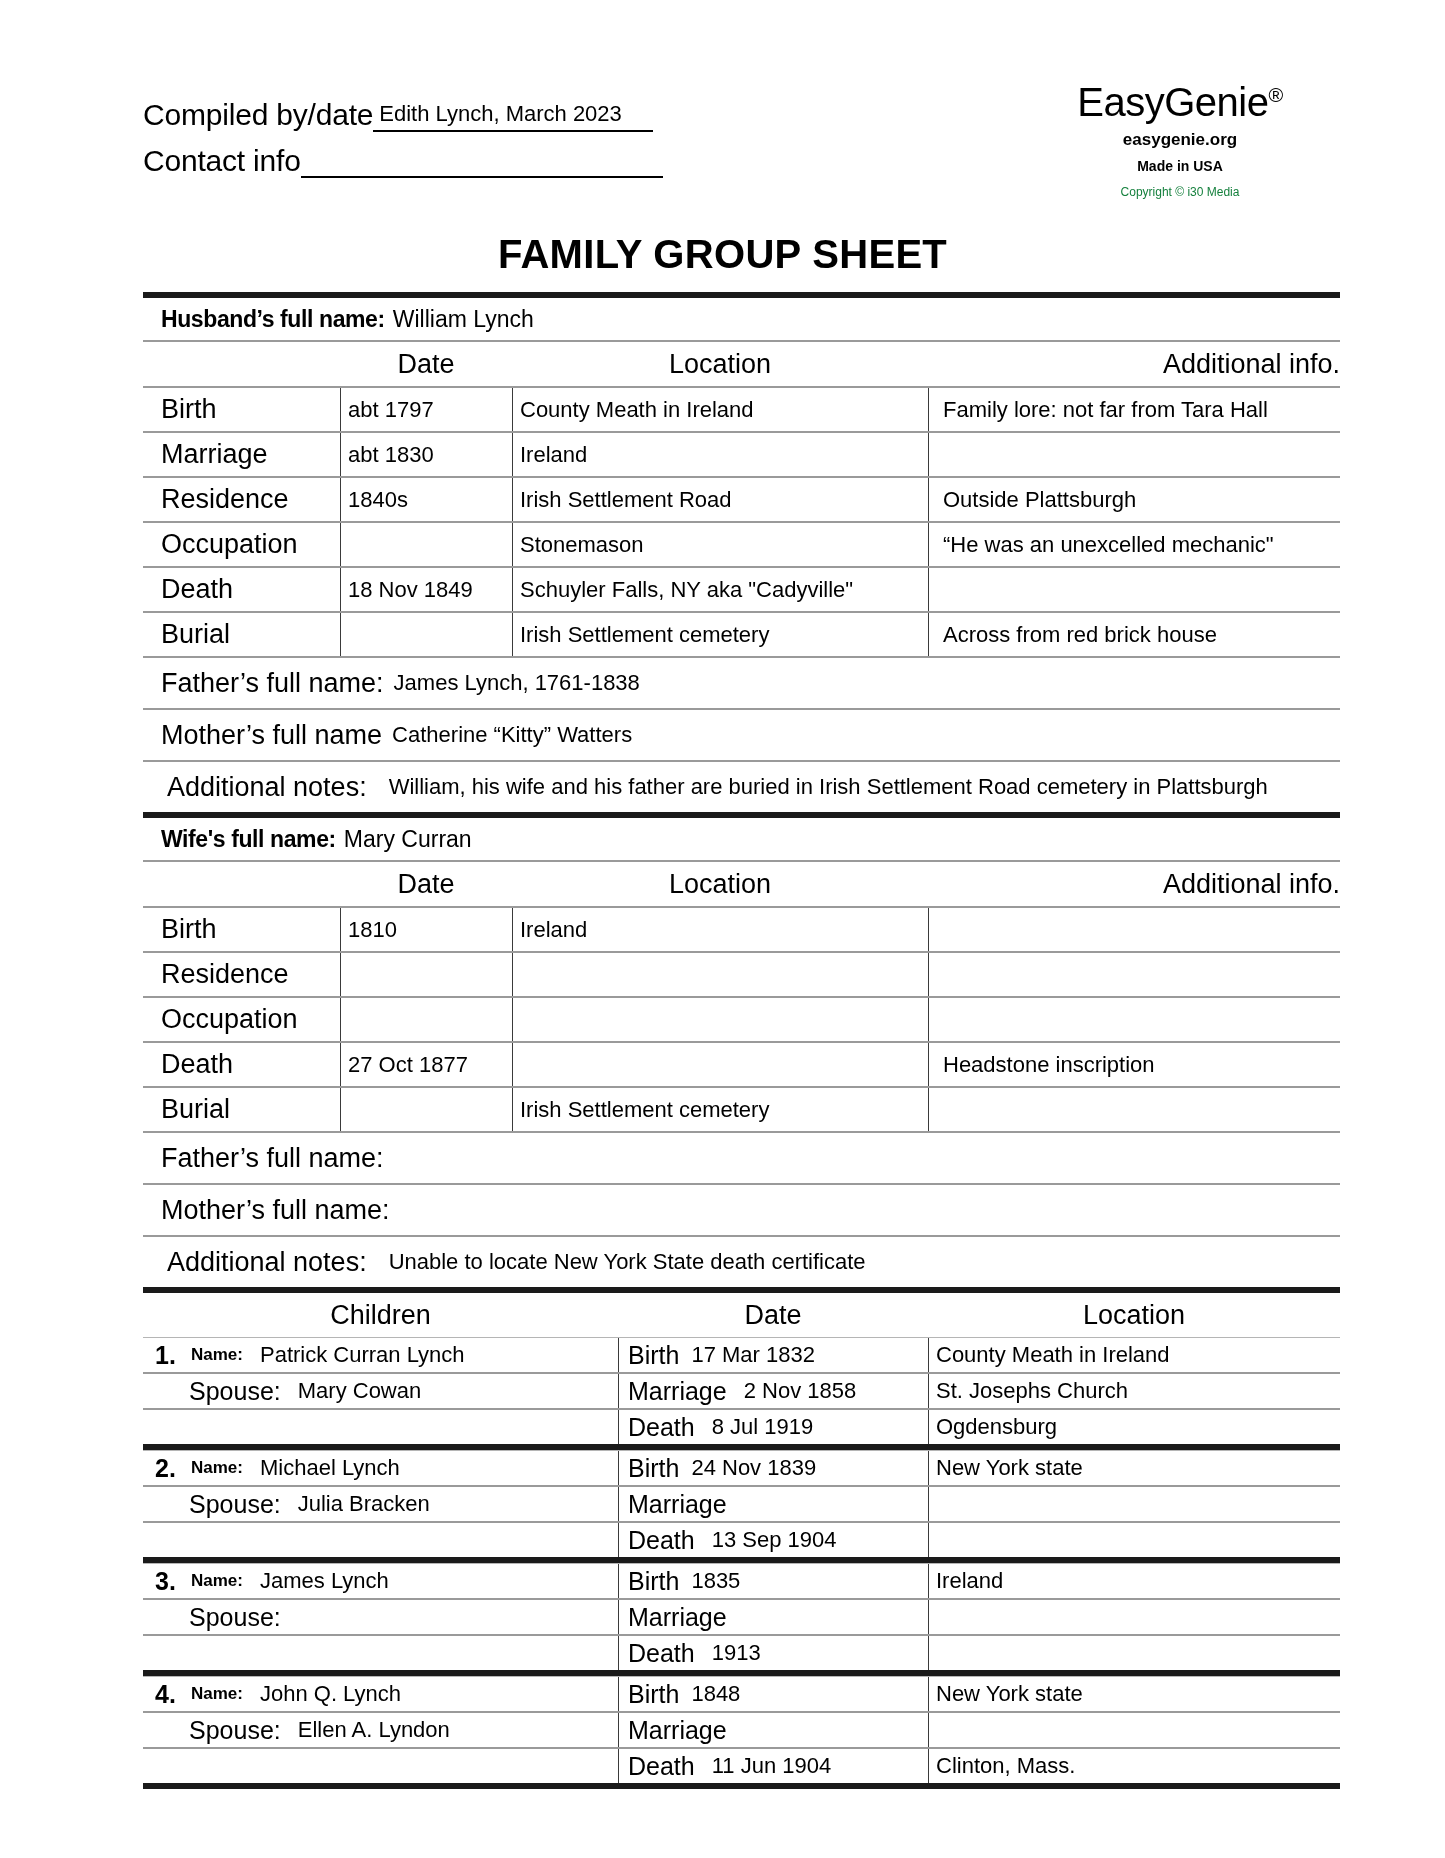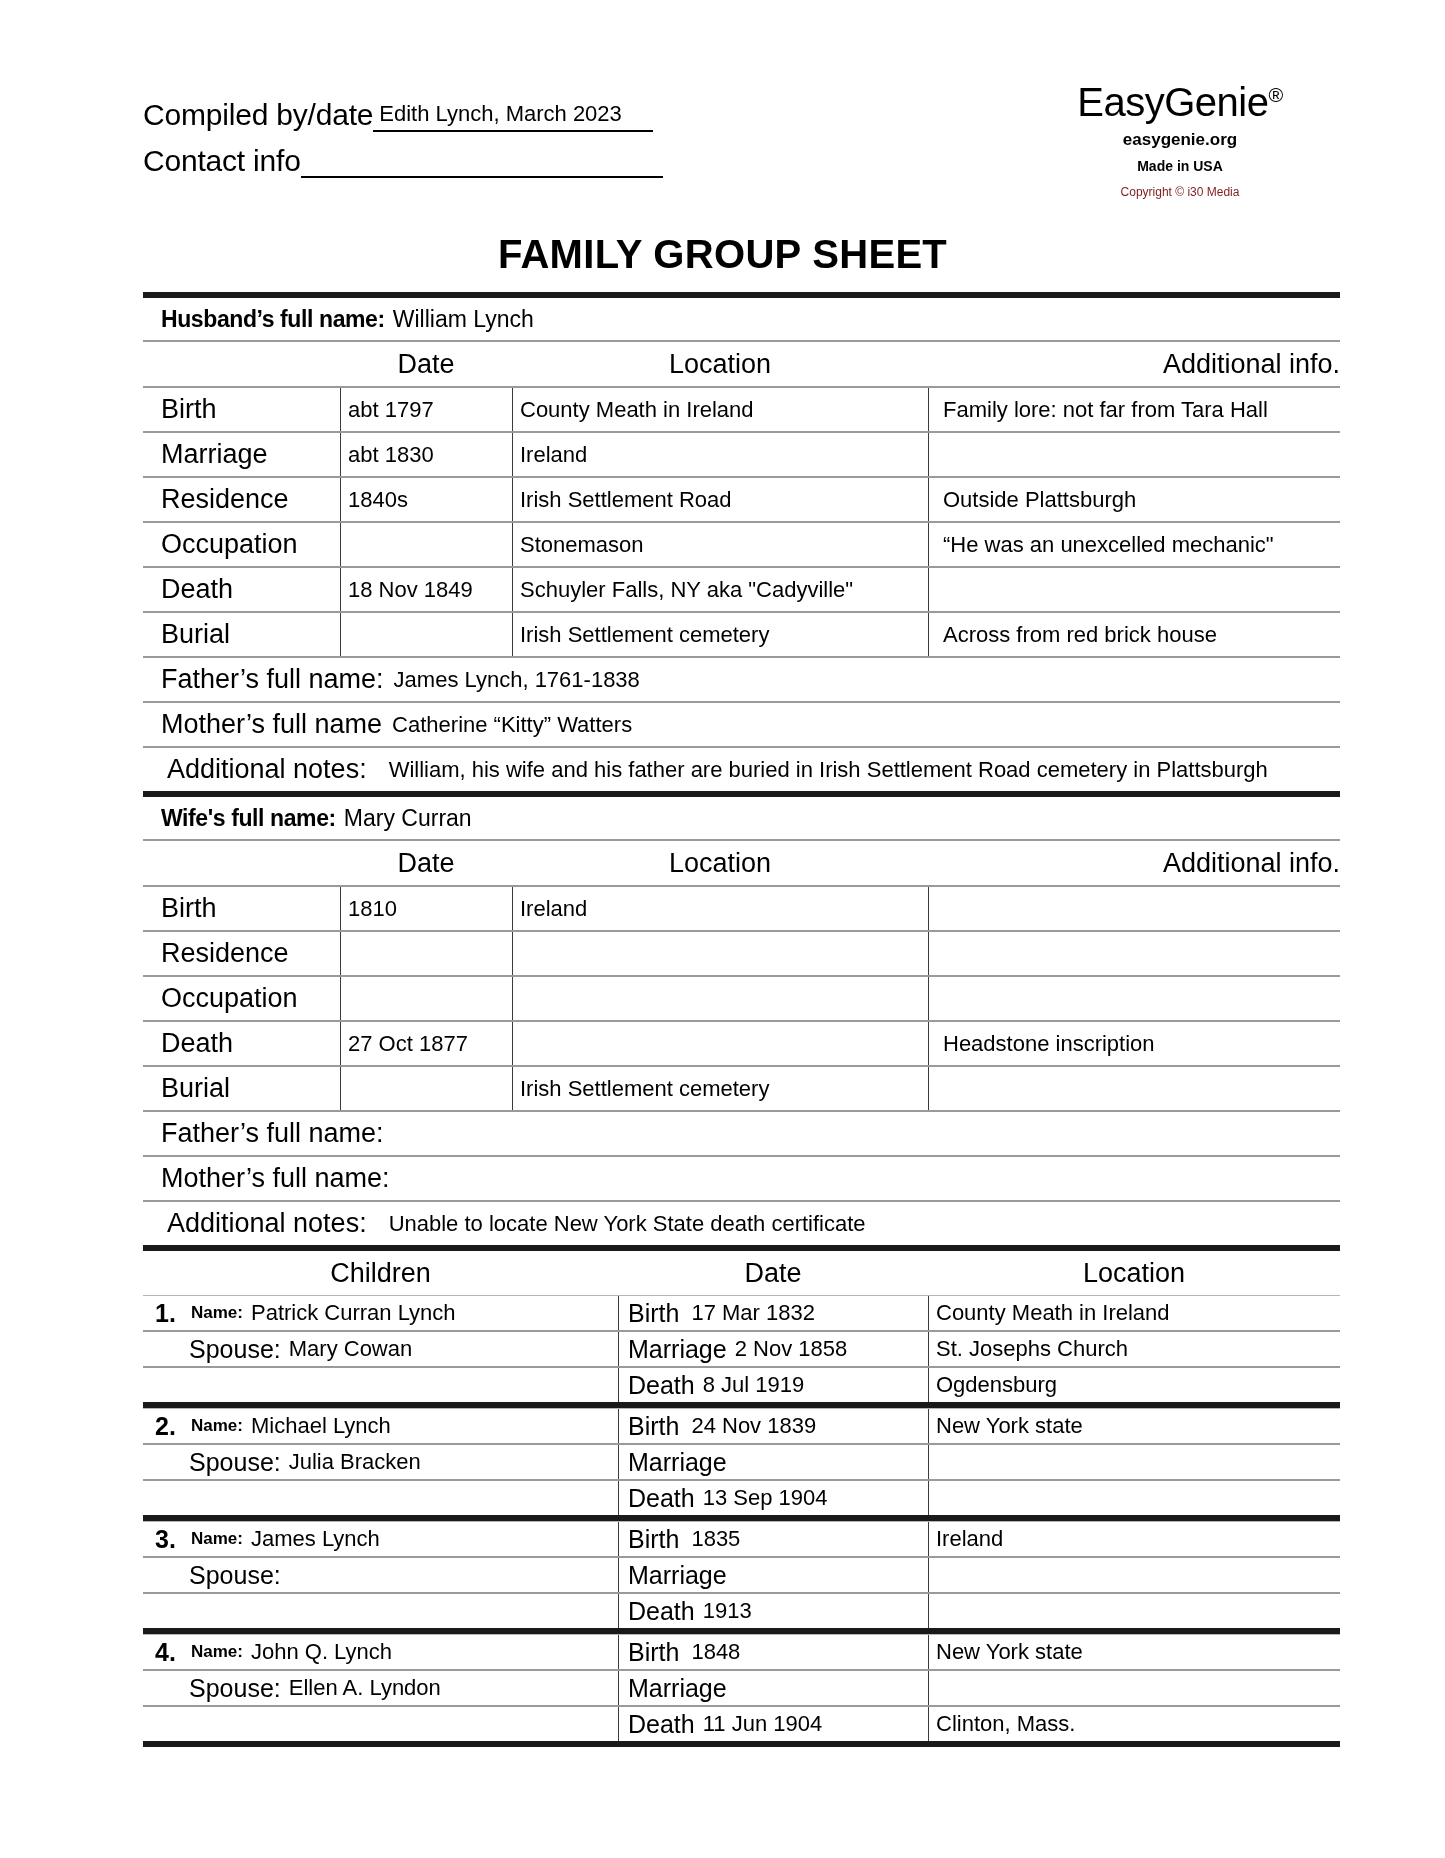--- a/index.html
+++ b/index.html
@@ -85,21 +85,21 @@
     line-height: 20px;
   }
   .brand-made {
     font-size: 14px;
     font-weight: bold;
     margin-top: 8px;
     line-height: 17px;
   }
   .brand-copy {
     font-size: 12px;
-    color: #7f1d1d;
+    color: #15803d;
     margin-top: 10px;
     line-height: 15px;
   }
 
   
   .sheet-title {
     position: absolute;
     left: 0;
     top: 232px;
     width: 1445px;
@@ -192,21 +192,21 @@
   }
   .c-add {
     flex: 1 1 auto;
     border-left: 1.5px solid #3a3a3a;
     padding-left: 14px;
     font-size: 22px;
   }
 
   
   .linerow {
-    height: 45px;
+    height: 52px;
     display: flex;
     align-items: center;
     padding-left: 18px;
     box-sizing: border-box;
     border-top: 2px solid #9a9a9a;
   }
   .linerow .ln-label {
     font-size: 27px;
     white-space: nowrap;
   }
@@ -270,21 +270,21 @@
     font-size: 17px;
     font-weight: bold;
     white-space: nowrap;
   }
   .kw-light {
     font-size: 25px;
     white-space: nowrap;
   }
   .cval {
     font-size: 22px;
-    margin-left: 8px;
+    margin-left: 17px;
     white-space: nowrap;
   }
   .cval.wide { margin-left: 12px; }
   .spouse-indent { width: 36px; flex: 0 0 36px; }
   .blank-name { width: 475px; flex: 0 0 475px; }
 </style>
 </head>
 <body>
 
 <div class="page">

